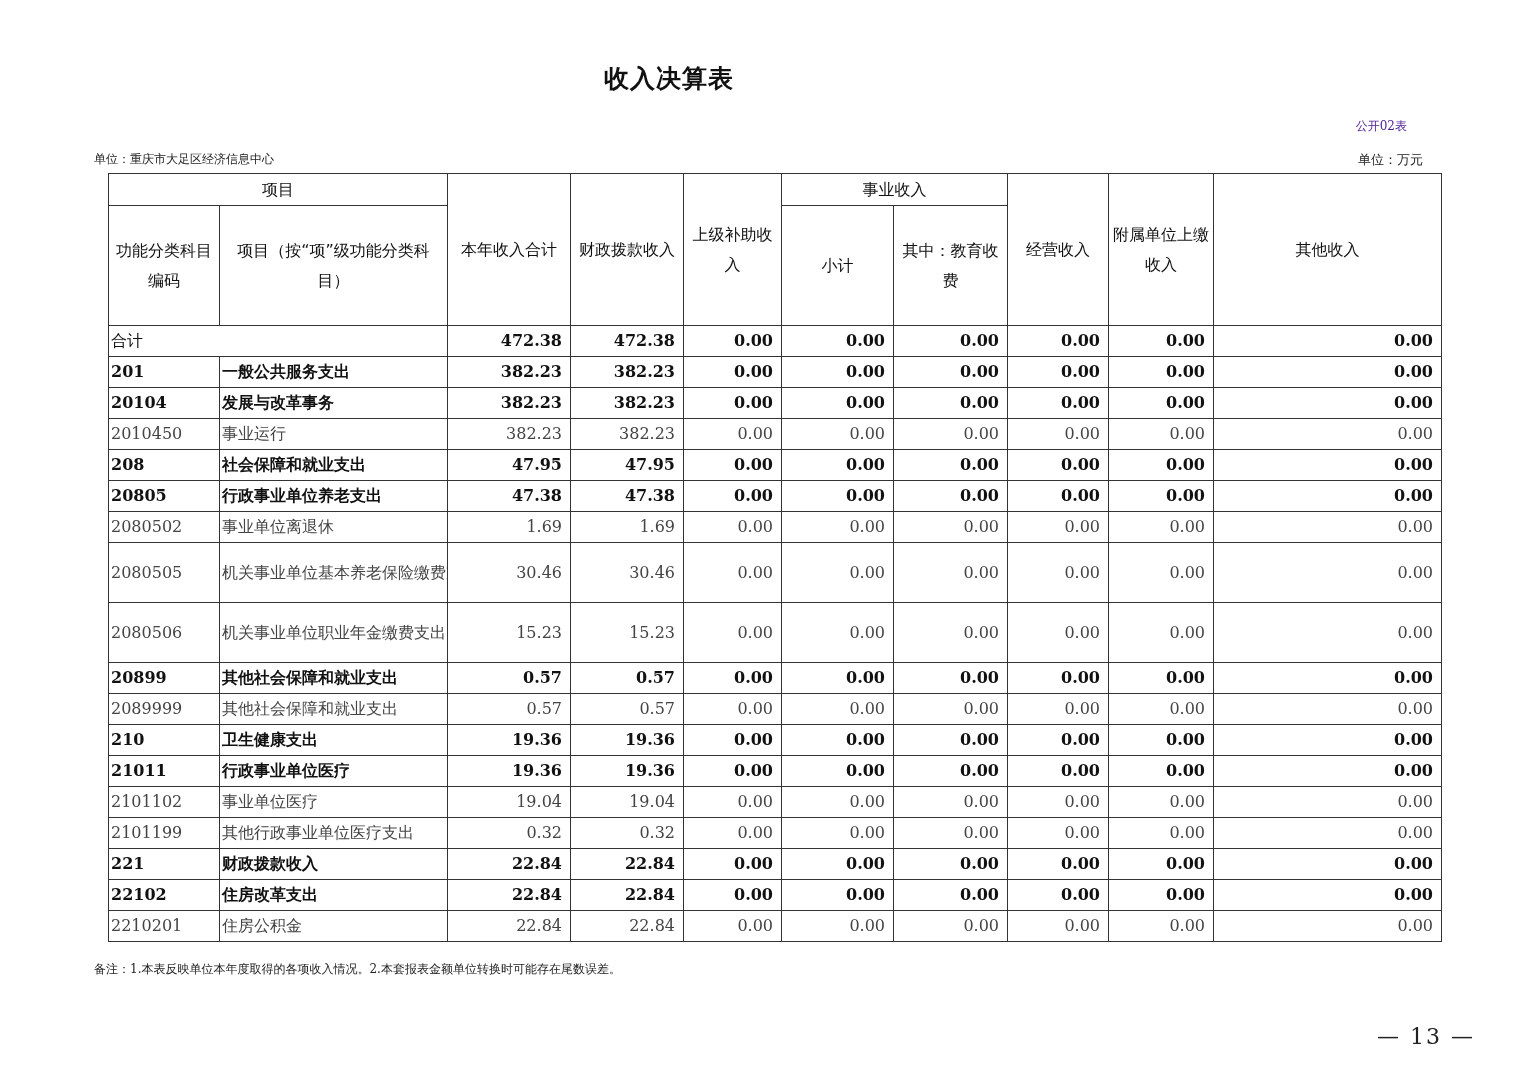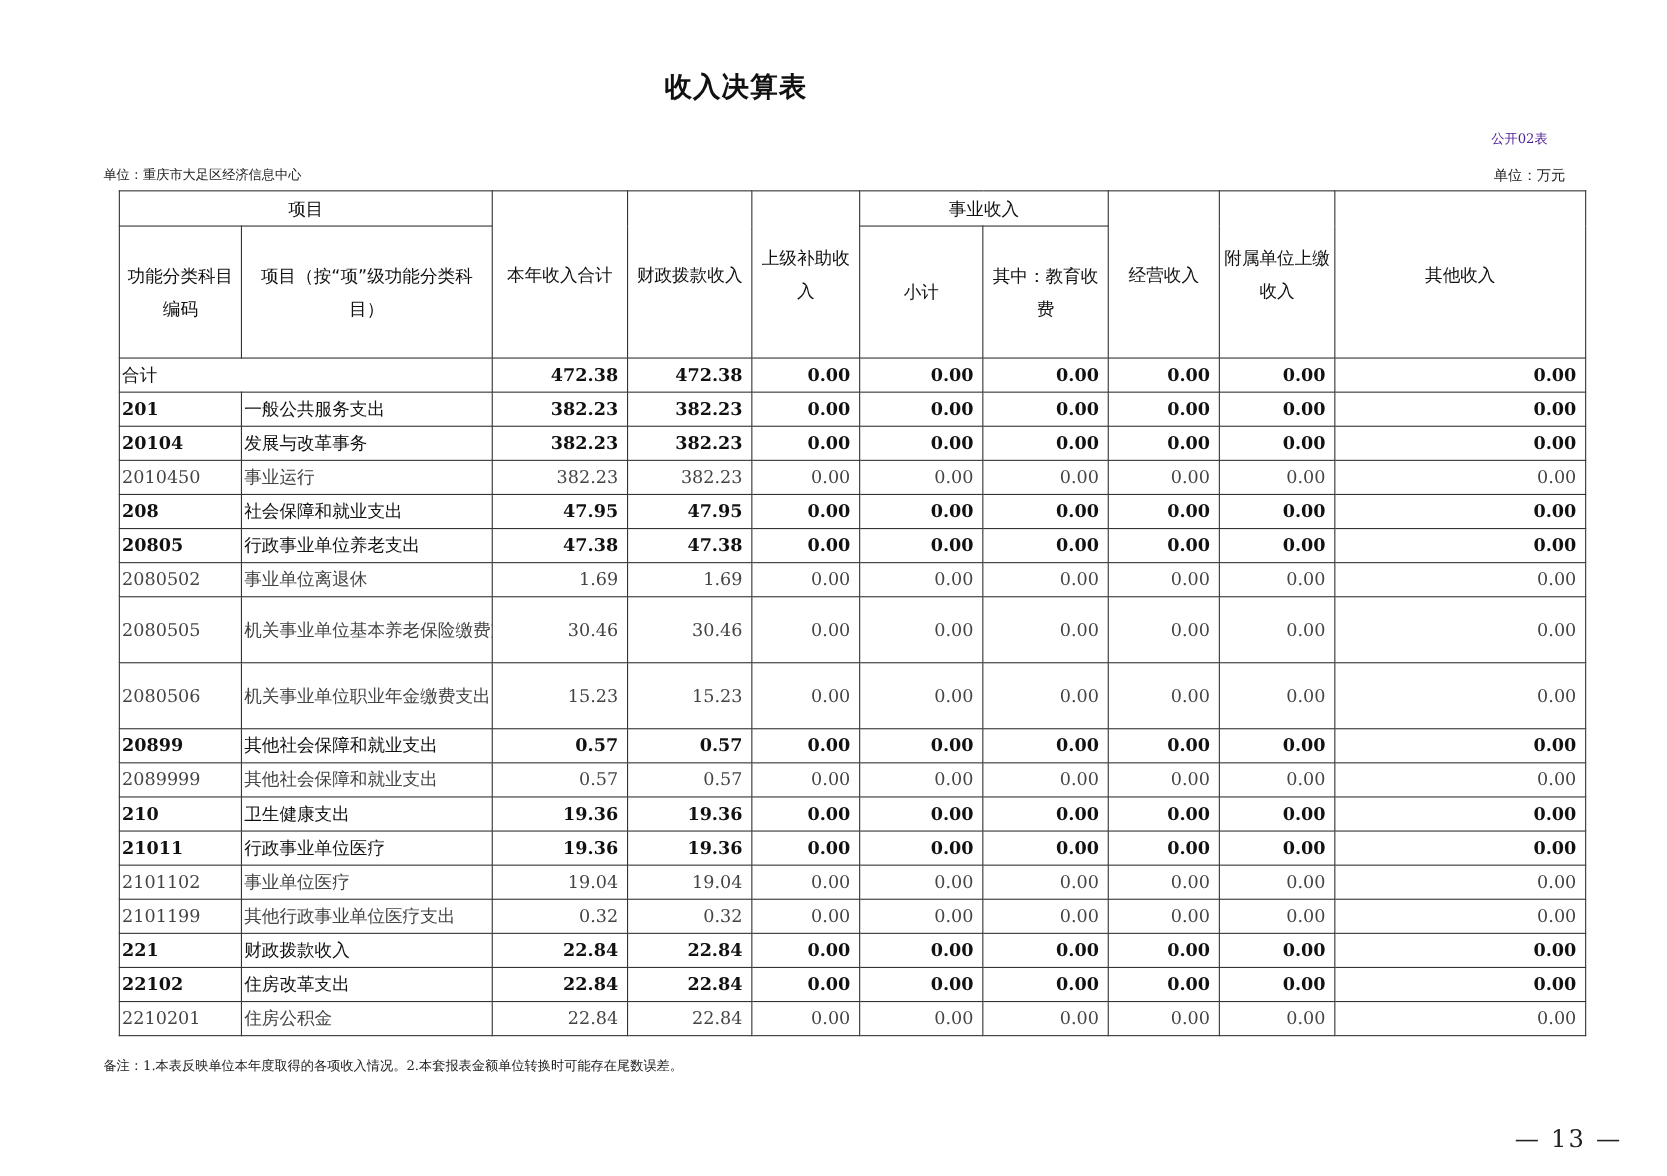--- a/index.html
+++ b/index.html
@@ -39,21 +39,21 @@
   tr.row td { height: 30px; }
   tr.row.tall td { height: 59px; line-height: 29px; }
   td.code { text-align: left; padding-left: 2px; }
   td.name {
     text-align: left; padding-left: 3px;
     font-family: "DejaVu Sans", "Liberation Sans", sans-serif;
     white-space: normal;
   }
   td.num { text-align: right; padding-right: 9px; }
   tr.bold td { font-weight: bold; color: #111; }
-  tr.bold td.name { font-weight: normal; margin-left: 40px; }
+  tr.bold td.name { font-weight: bold; margin-left: 40px; }
   tr.light td { color: #444; }
   tr.total td.label {
     text-align: left; font-family: "DejaVu Sans", "Liberation Sans", sans-serif;
     font-weight: normal;
   }
   .note {
     position: absolute; left: 94px; top: 961px; font-size: 12px; color: #222;
   }
   .page-no {
     position: absolute; right: 40px; top: 1024px; font-size: 22px; color: #222;

